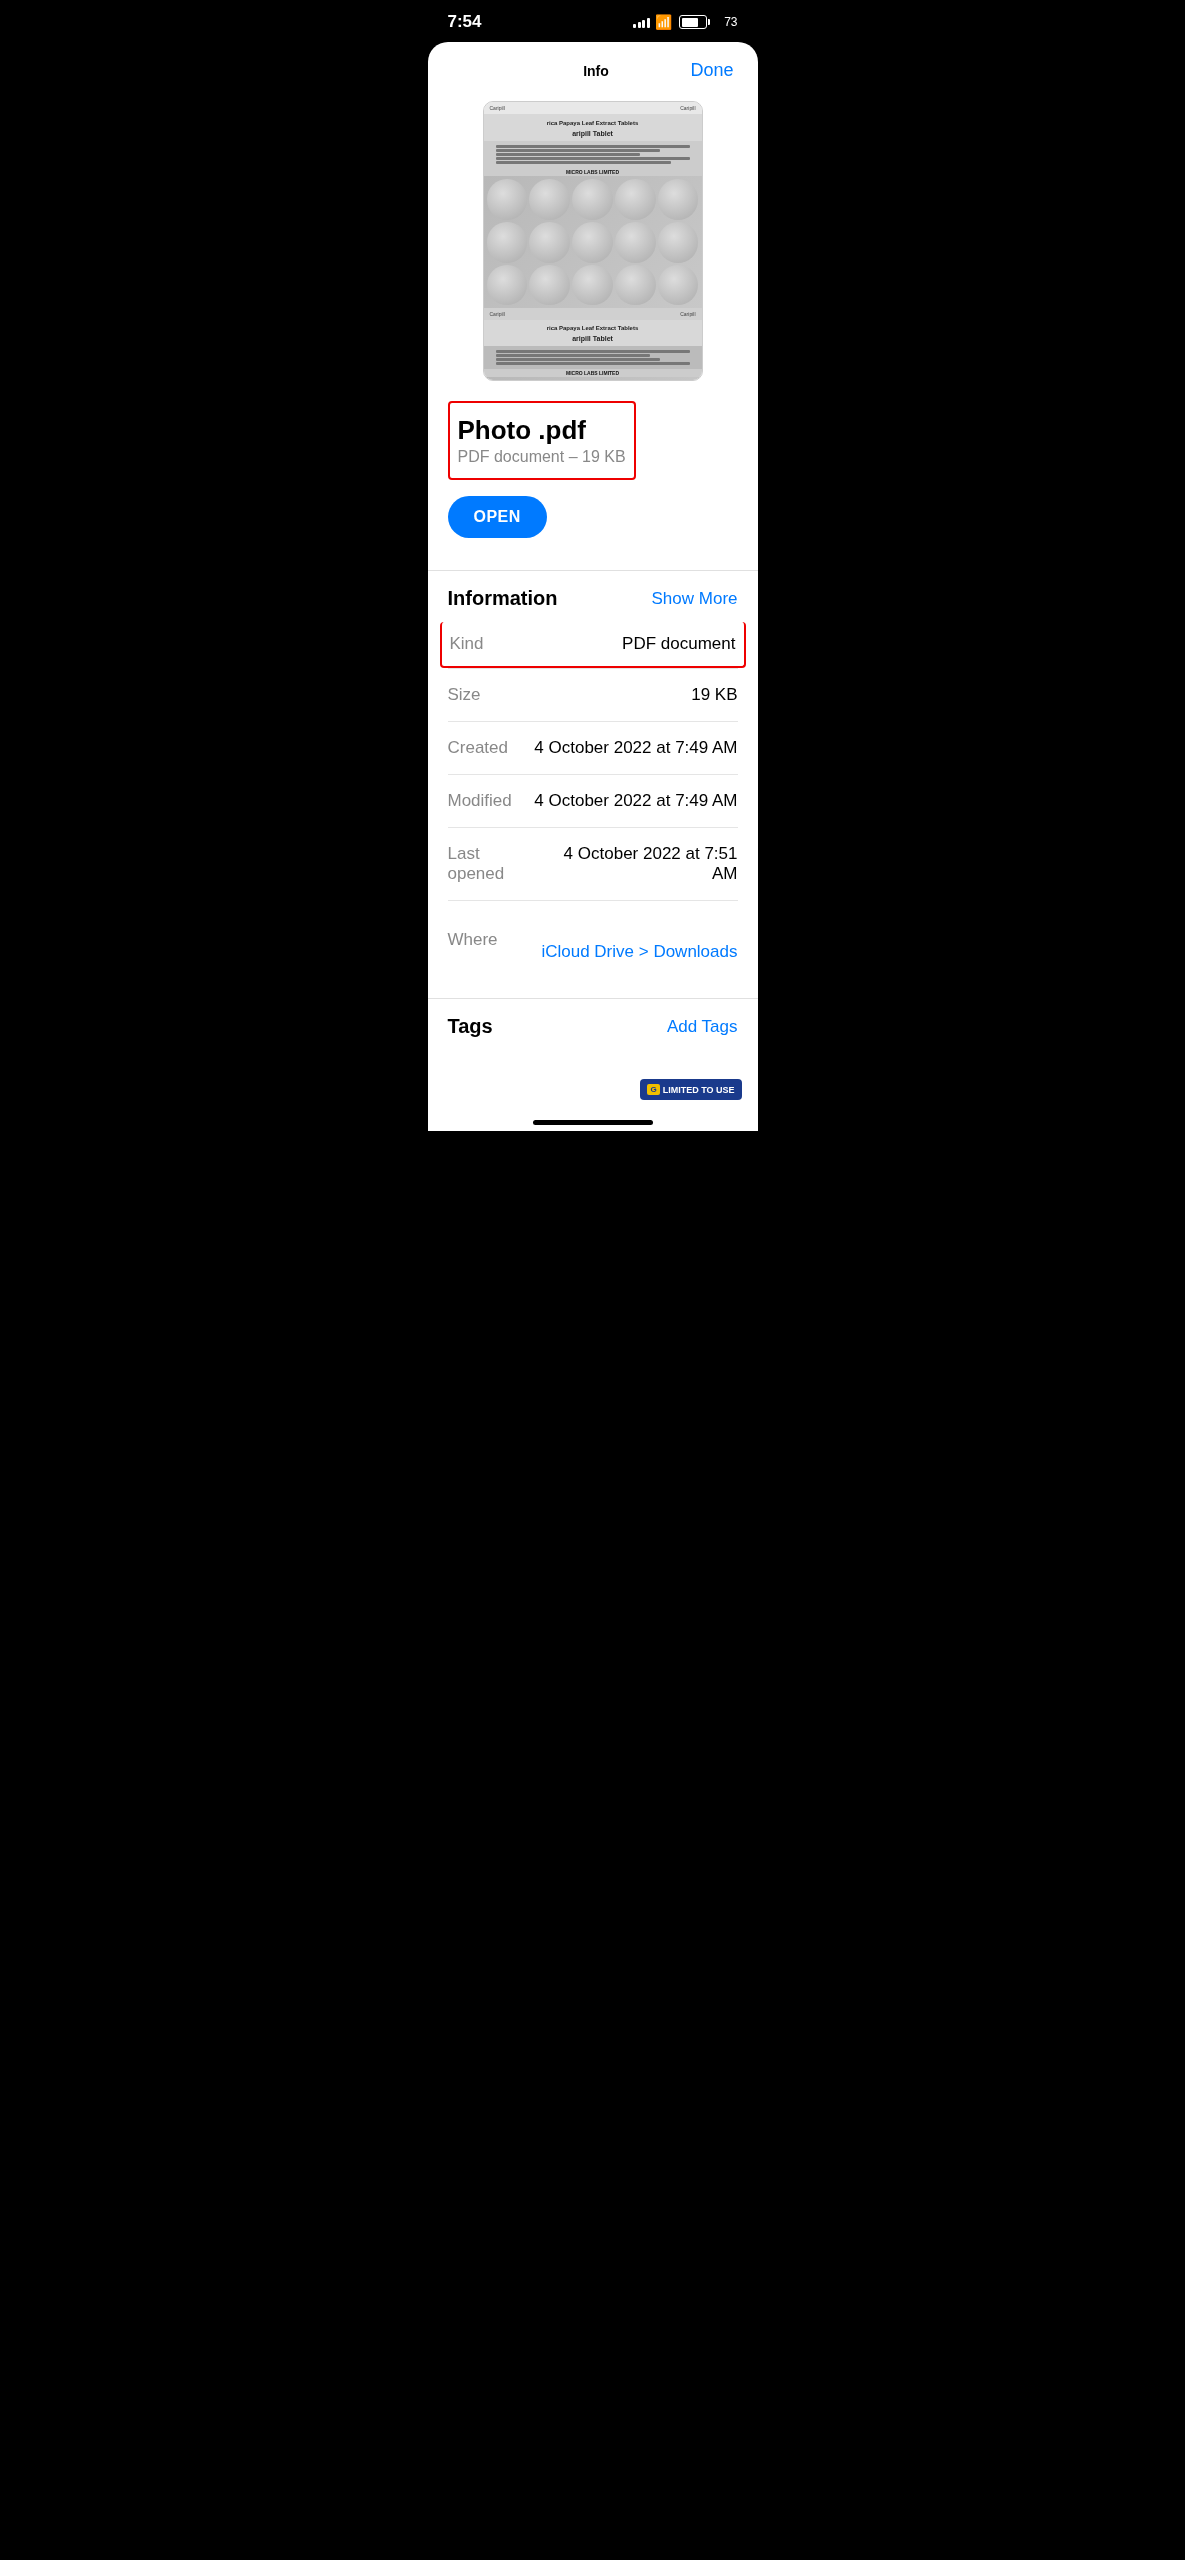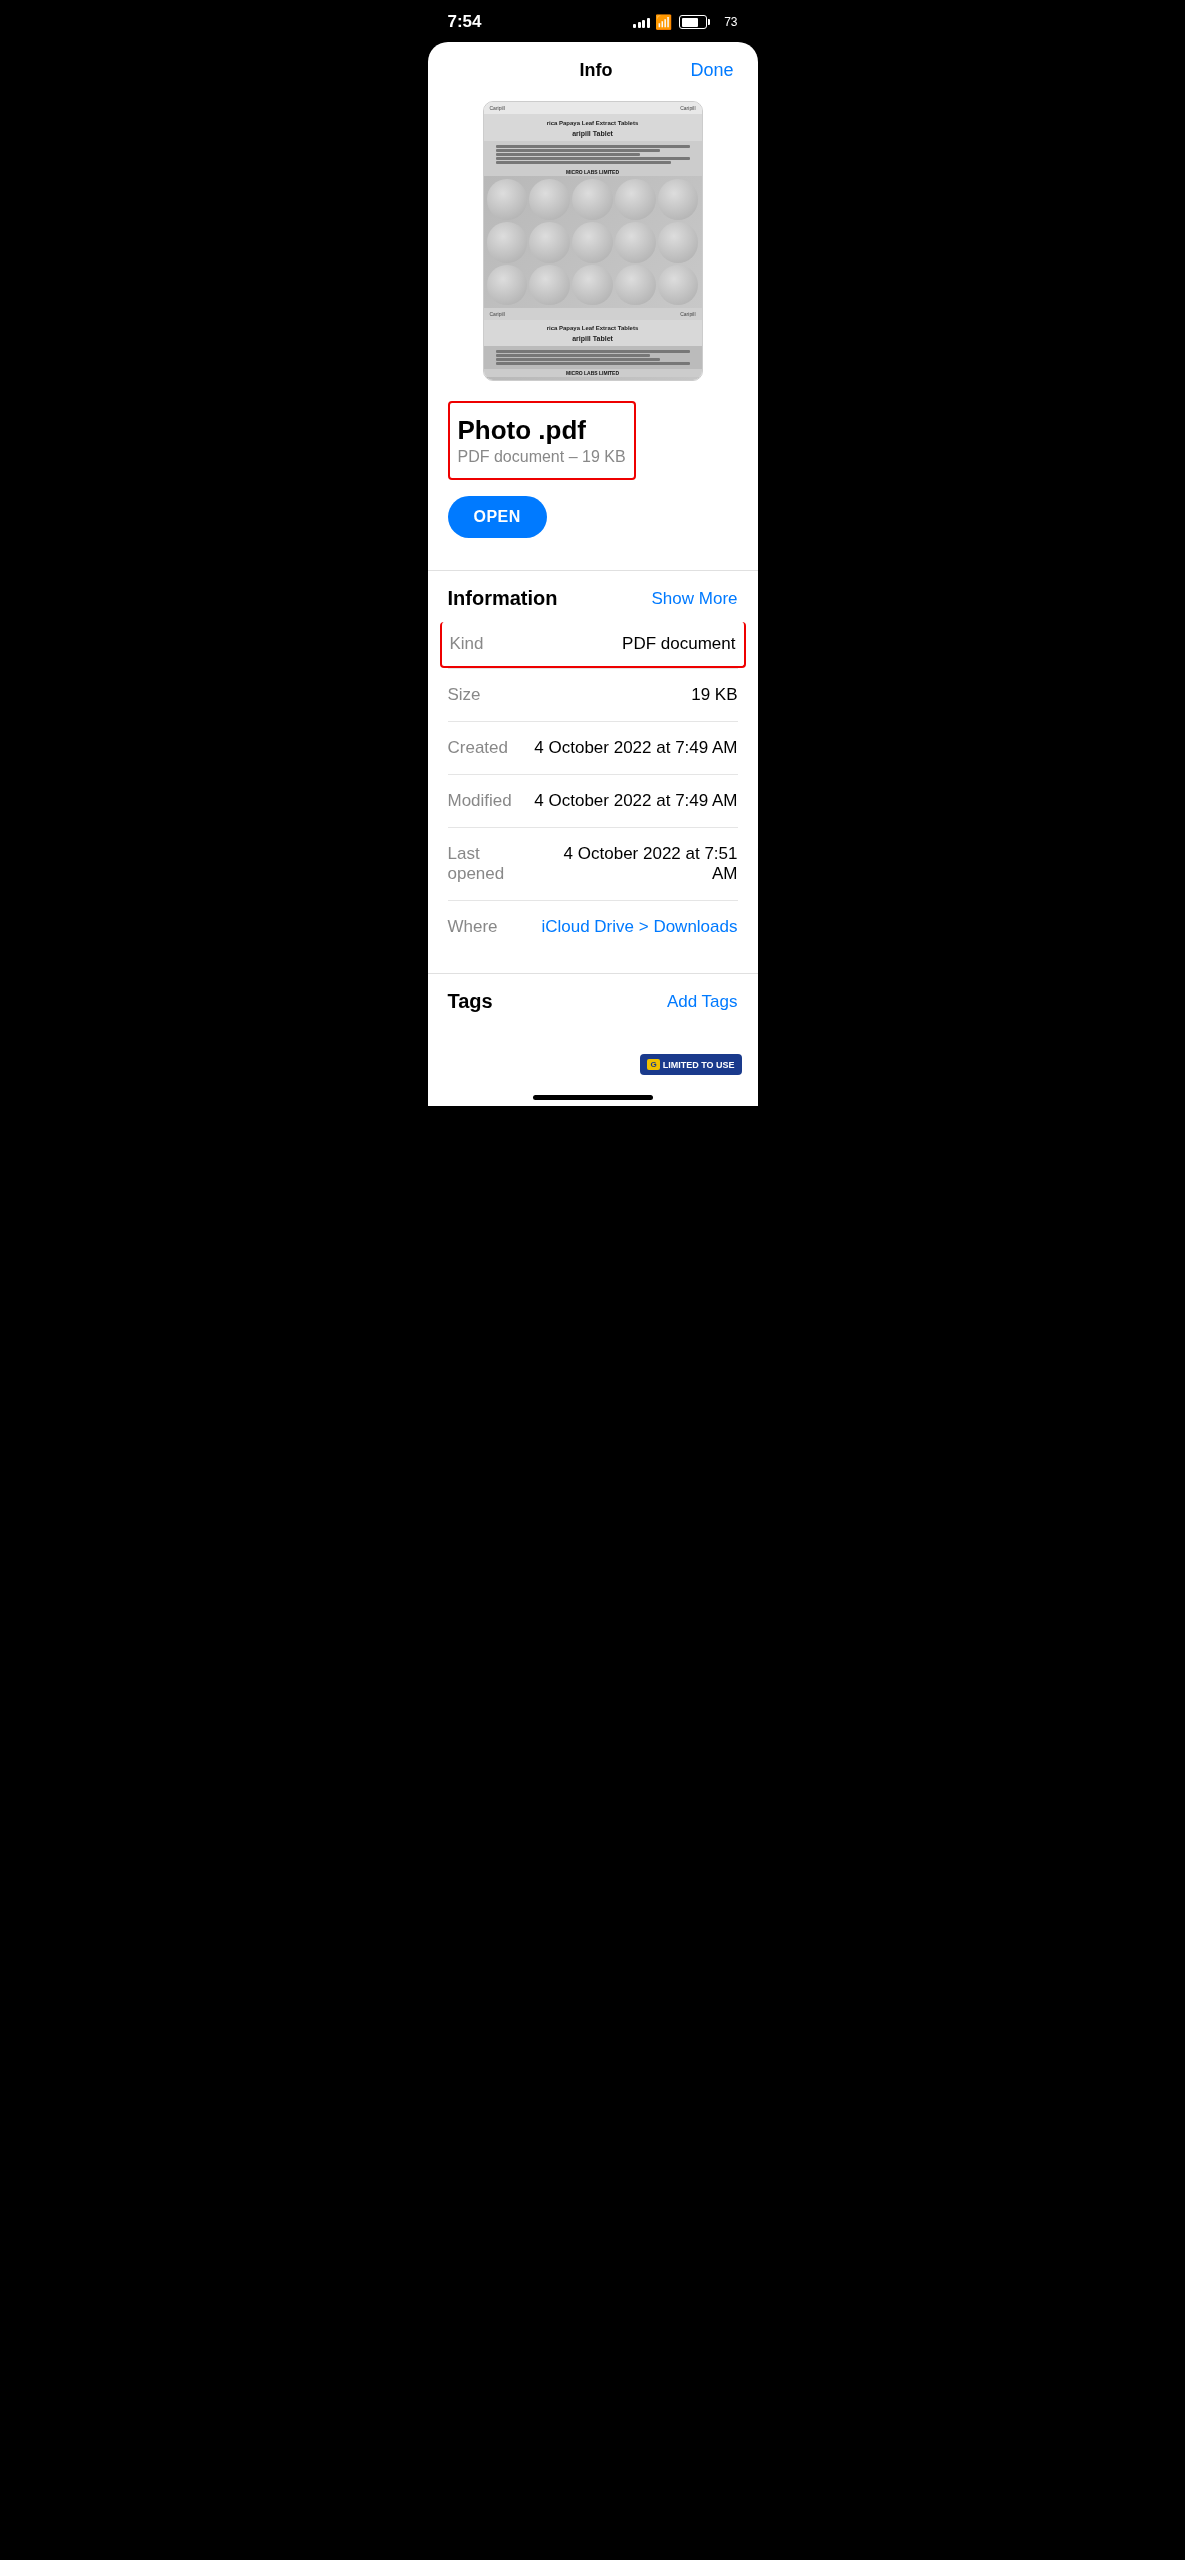--- a/index.html
+++ b/index.html
@@ -109,21 +109,21 @@
 
     
     .header {
       display: flex;
       justify-content: space-between;
       align-items: center;
       padding: 18px 24px 10px;
     }
 
     .header-title {
-      font-size: 18px;
+      font-size: 14px;
       font-weight: 600;
       color: #000;
       text-align: center;
       flex: 1;
     }
 
     .header-done {
       font-size: 18px;
       color: #007AFF;
       font-weight: 400;
@@ -276,20 +276,21 @@
     .info-value {
       font-size: 17px;
       color: #000;
       text-align: right;
     }
 
     .info-value-link {
       font-size: 17px;
       color: #007AFF;
       text-align: right;
+      margin-top: 25px;
     }
 
     
     .tags-section {
       padding: 0 20px;
       margin-top: 10px;
     }
 
     
     .home-indicator {

